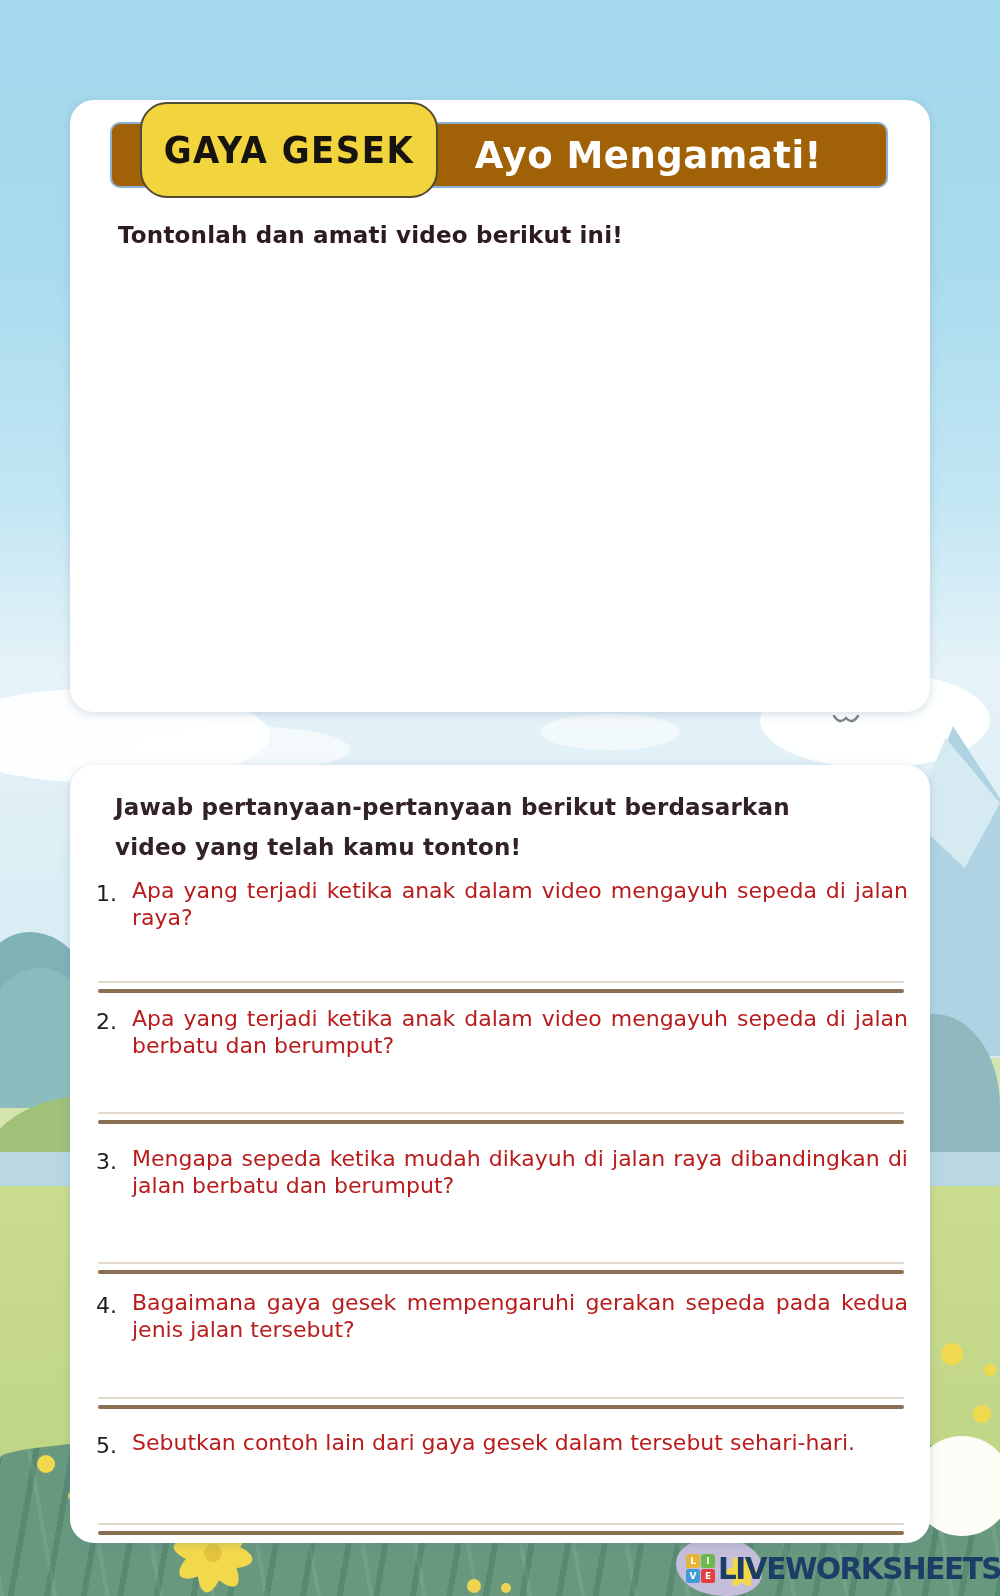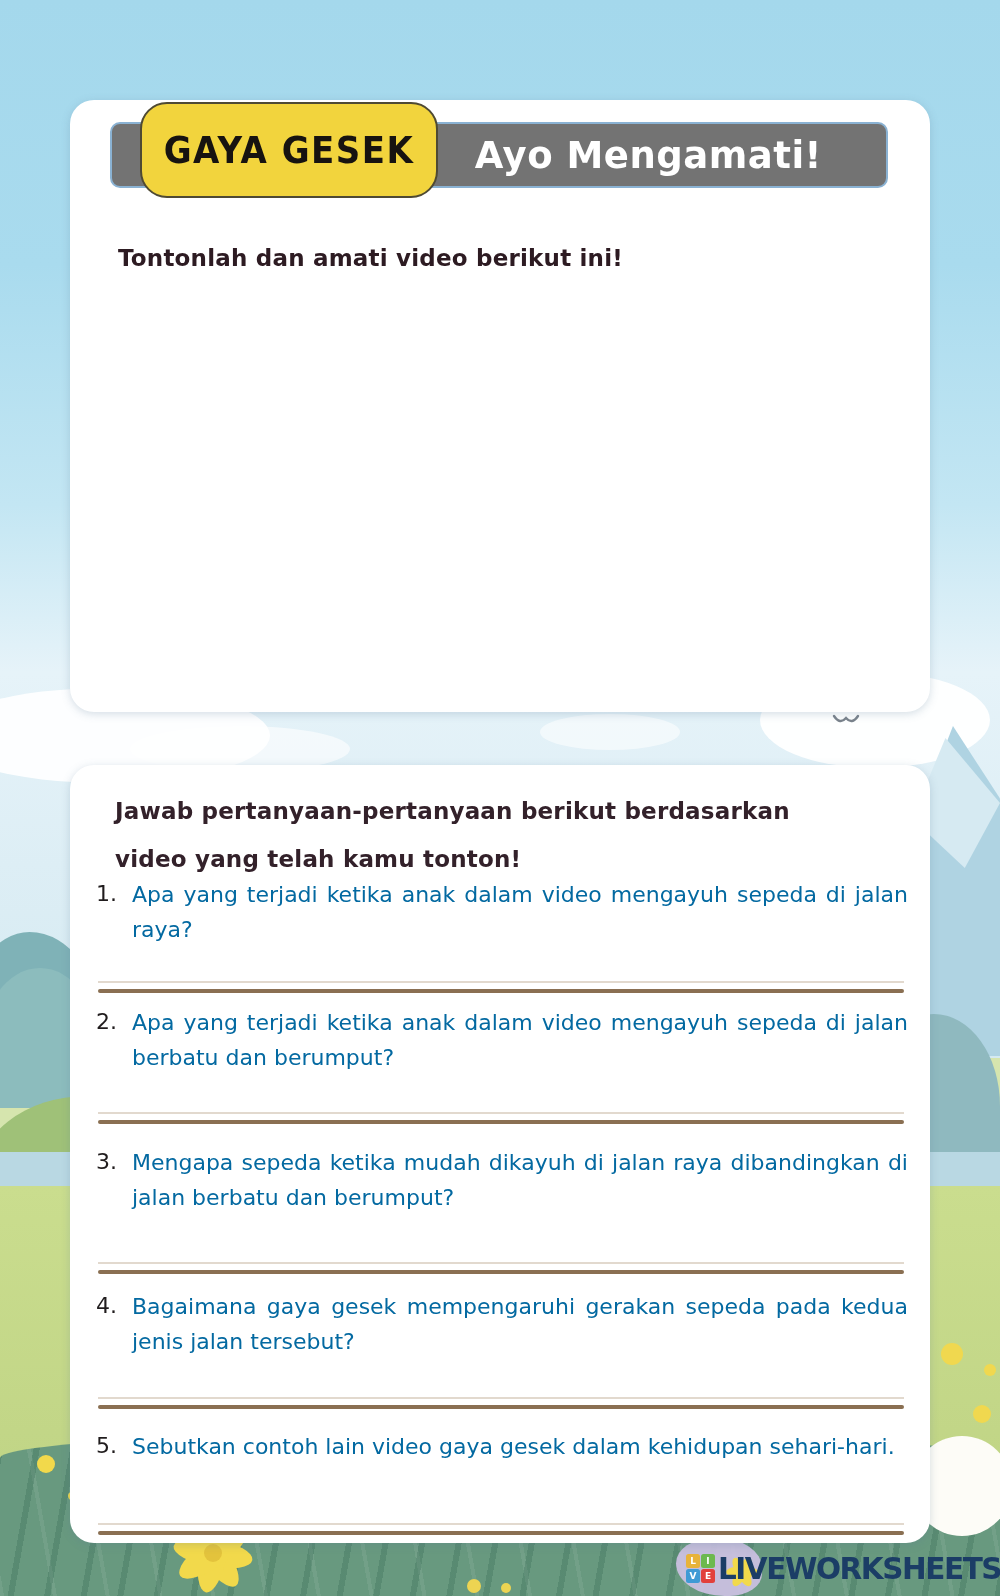--- a/index.html
+++ b/index.html
@@ -47,38 +47,38 @@
   .flower-svg { position:absolute; }
 
   
   .card { position:absolute; left:70px; width:860px; background:#ffffff;
     border-radius:24px; box-shadow:0 2px 8px rgba(90,125,150,.25); }
   .card-observe { top:100px; height:612px; }
   .card-questions { top:765px; height:778px; }
 
   
   .banner { position:absolute; left:40px; top:22px; width:778px; height:66px;
-    background:#737373; border:2px solid #8ab2d3; border-radius:10px;
+    background:#a16207; border:2px solid #8ab2d3; border-radius:10px;
     display:flex; align-items:center; justify-content:flex-end; padding-right:64px; }
   .banner-label { color:#ffffff; font-size:37px; font-weight:bold; letter-spacing:.5px; }
   .badge { position:absolute; left:70px; top:2px; width:298px; height:96px;
     background:#f2d43d; border:2.5px solid #4f4a33; border-radius:27px;
     display:flex; align-items:center; justify-content:center; }
   .badge-label { color:#171310; font-size:34px; font-weight:bold; letter-spacing:1.5px;
     transform:scaleY(1.08); }
   .instruction { position:absolute; left:48px; top:122px; width:760px;
-    color:#2d1b22; font-size:23px; font-weight:bold; letter-spacing:.2px;margin-top:23px; }
+    color:#2d1b22; font-size:23px; font-weight:bold; letter-spacing:.2px; }
   .video-area { position:absolute; left:30px; top:170px; right:30px; bottom:20px; }
 
   
   .q-heading { position:absolute; left:45px; top:22px; width:752px;
-    color:#33212a; font-size:23px; font-weight:bold; line-height:48px; letter-spacing:.2px; }
+    color:#33212a; font-size:23px; font-weight:bold; line-height:40px; letter-spacing:.2px; }
   .question { position:absolute; left:26px; width:812px; display:flex; }
   .q-num { width:36px; flex:0 0 36px; color:#201c1d; font-size:22px; line-height:33px; }
-  .q-text { flex:1; color:#0369a1; font-size:22px; line-height:35px; text-align:justify; }
+  .q-text { flex:1; color:#b91c1c; font-size:22px; line-height:27px; text-align:justify; }
   .q1 { top:112px; } .q2 { top:240px; } .q3 { top:380px; } .q4 { top:524px; } .q5 { top:664px; }
   .answer-field { position:absolute; left:28px; right:26px; height:26px; cursor:text; }
   .answer-field .rule { position:absolute; left:0; right:0; bottom:0; height:4px;
     background:#8a6f52; border-radius:3px; }
   .answer-field .rule-faint { position:absolute; left:0; right:0; bottom:10px; height:2px;
     background:rgba(178,156,126,.38); }
   .a1 { top:202px; } .a2 { top:333px; } .a3 { top:483px; } .a4 { top:618px; } .a5 { top:744px; }
 
   
   .bird { position:absolute; left:832px; top:712px; width:28px; height:18px; }
@@ -208,21 +208,21 @@
     <span class="q-num">4.</span>
     <span class="q-text">Bagaimana gaya gesek mempengaruhi gerakan sepeda pada kedua jenis jalan tersebut?</span>
   </div>
   <div class="answer-field a4">
     <span class="rule-faint"></span>
     <span class="rule"></span>
   </div>
 
   <div class="question q5">
     <span class="q-num">5.</span>
-    <span class="q-text">Sebutkan contoh lain video gaya gesek dalam kehidupan sehari-hari.</span>
+    <span class="q-text">Sebutkan contoh lain dari gaya gesek dalam tersebut sehari-hari.</span>
   </div>
   <div class="answer-field a5">
     <span class="rule-faint"></span>
     <span class="rule"></span>
   </div>
 </section>
 
 <div class="footer-logo">
   <div class="tiles">
     <span class="tile t0">L</span>

